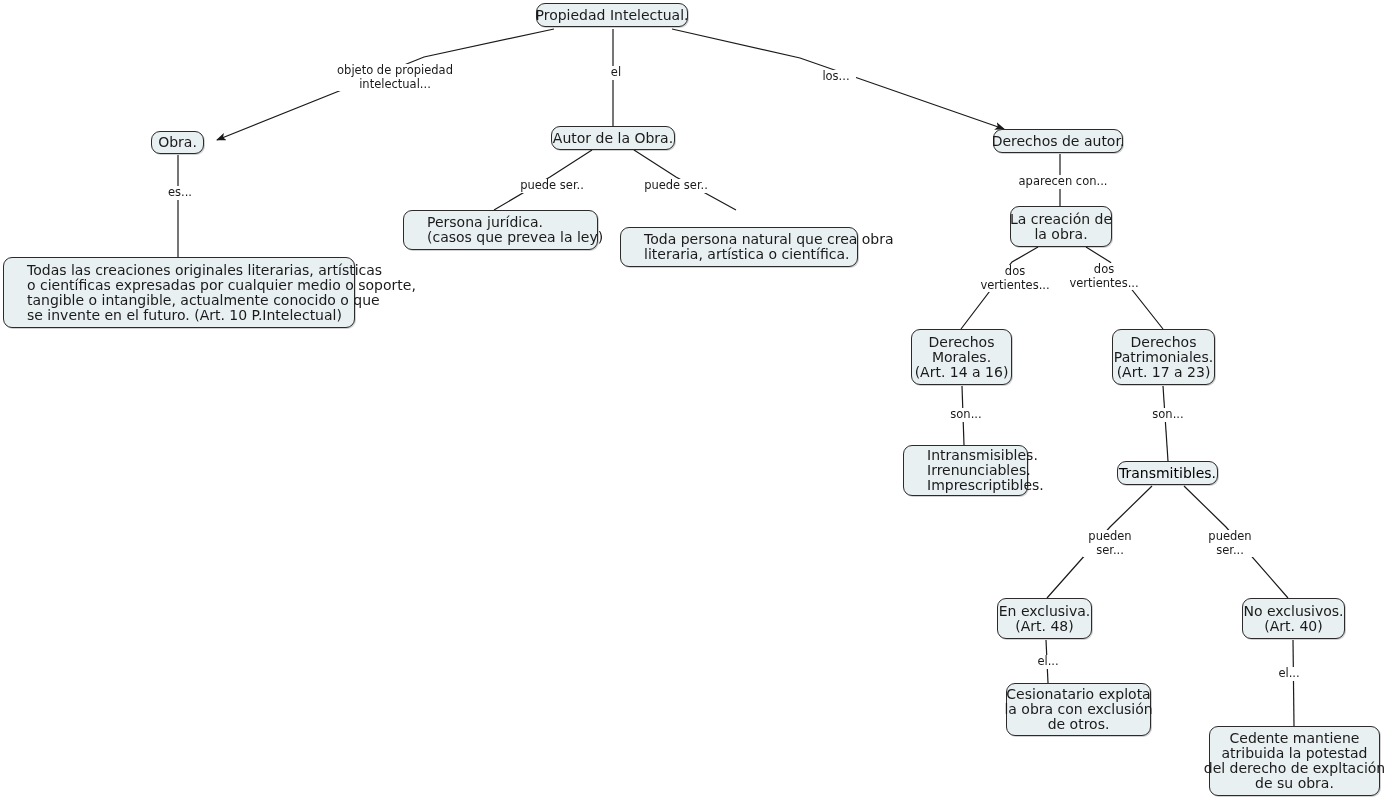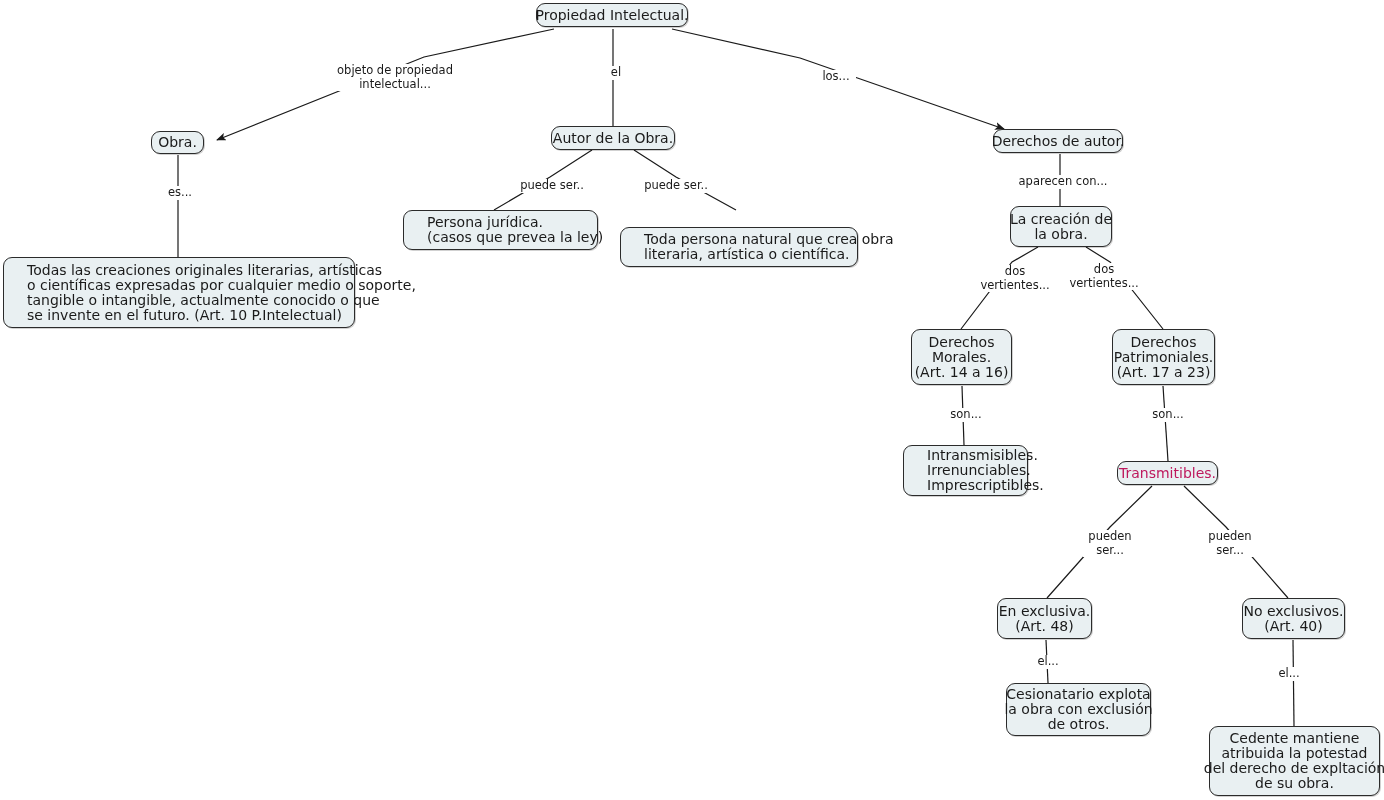--- a/index.html
+++ b/index.html
@@ -104,21 +104,21 @@
 la obra.</div>
       <div class="node" style="left: 911px; top: 329px; width: 101px; height: 56px; background: rgb(233, 240, 242); border-color: rgb(43, 43, 43); color: rgb(26, 26, 26);">Derechos
 Morales.
 (Art. 14 a 16)</div>
       <div class="node" style="left: 1112px; top: 329px; width: 103px; height: 56px; background: rgb(233, 240, 242); border-color: rgb(43, 43, 43); color: rgb(26, 26, 26);">Derechos
 Patrimoniales.
 (Art. 17 a 23)</div>
       <div class="node left-align" style="left: 903px; top: 445px; width: 125px; height: 51px; background: rgb(233, 240, 242); border-color: rgb(43, 43, 43); color: rgb(26, 26, 26);">Intransmisibles.
 Irrenunciables.
 Imprescriptibles.</div>
-      <div class="node" style="left: 1117px; top: 461px; width: 101px; height: 24px; background: rgb(233, 240, 242); border-color: rgb(43, 43, 43); color: #be185d;">Transmitibles.</div>
+      <div class="node" style="left: 1117px; top: 461px; width: 101px; height: 24px; background: rgb(233, 240, 242); border-color: rgb(43, 43, 43); color: #000000;">Transmitibles.</div>
       <div class="node" style="left: 997px; top: 598px; width: 95px; height: 41px; background: rgb(233, 240, 242); border-color: rgb(43, 43, 43); color: rgb(26, 26, 26);">En exclusiva.
 (Art. 48)</div>
       <div class="node" style="left: 1242px; top: 598px; width: 103px; height: 41px; background: rgb(233, 240, 242); border-color: rgb(43, 43, 43); color: rgb(26, 26, 26);">No exclusivos.
 (Art. 40)</div>
       <div class="node" style="left: 978px; top: 683px; width: 145px; height: 53px; background: rgb(233, 240, 242); border-color: rgb(43, 43, 43); color: rgb(26, 26, 26); margin-left: 28px;">Cesionatario explota
 la obra con exclusión
 de otros.</div>
       <div class="node" style="left: 1209px; top: 726px; width: 171px; height: 70px; background: rgb(233, 240, 242); border-color: rgb(43, 43, 43); color: rgb(26, 26, 26);">Cedente mantiene
 atribuida la potestad
 del derecho de expltación

